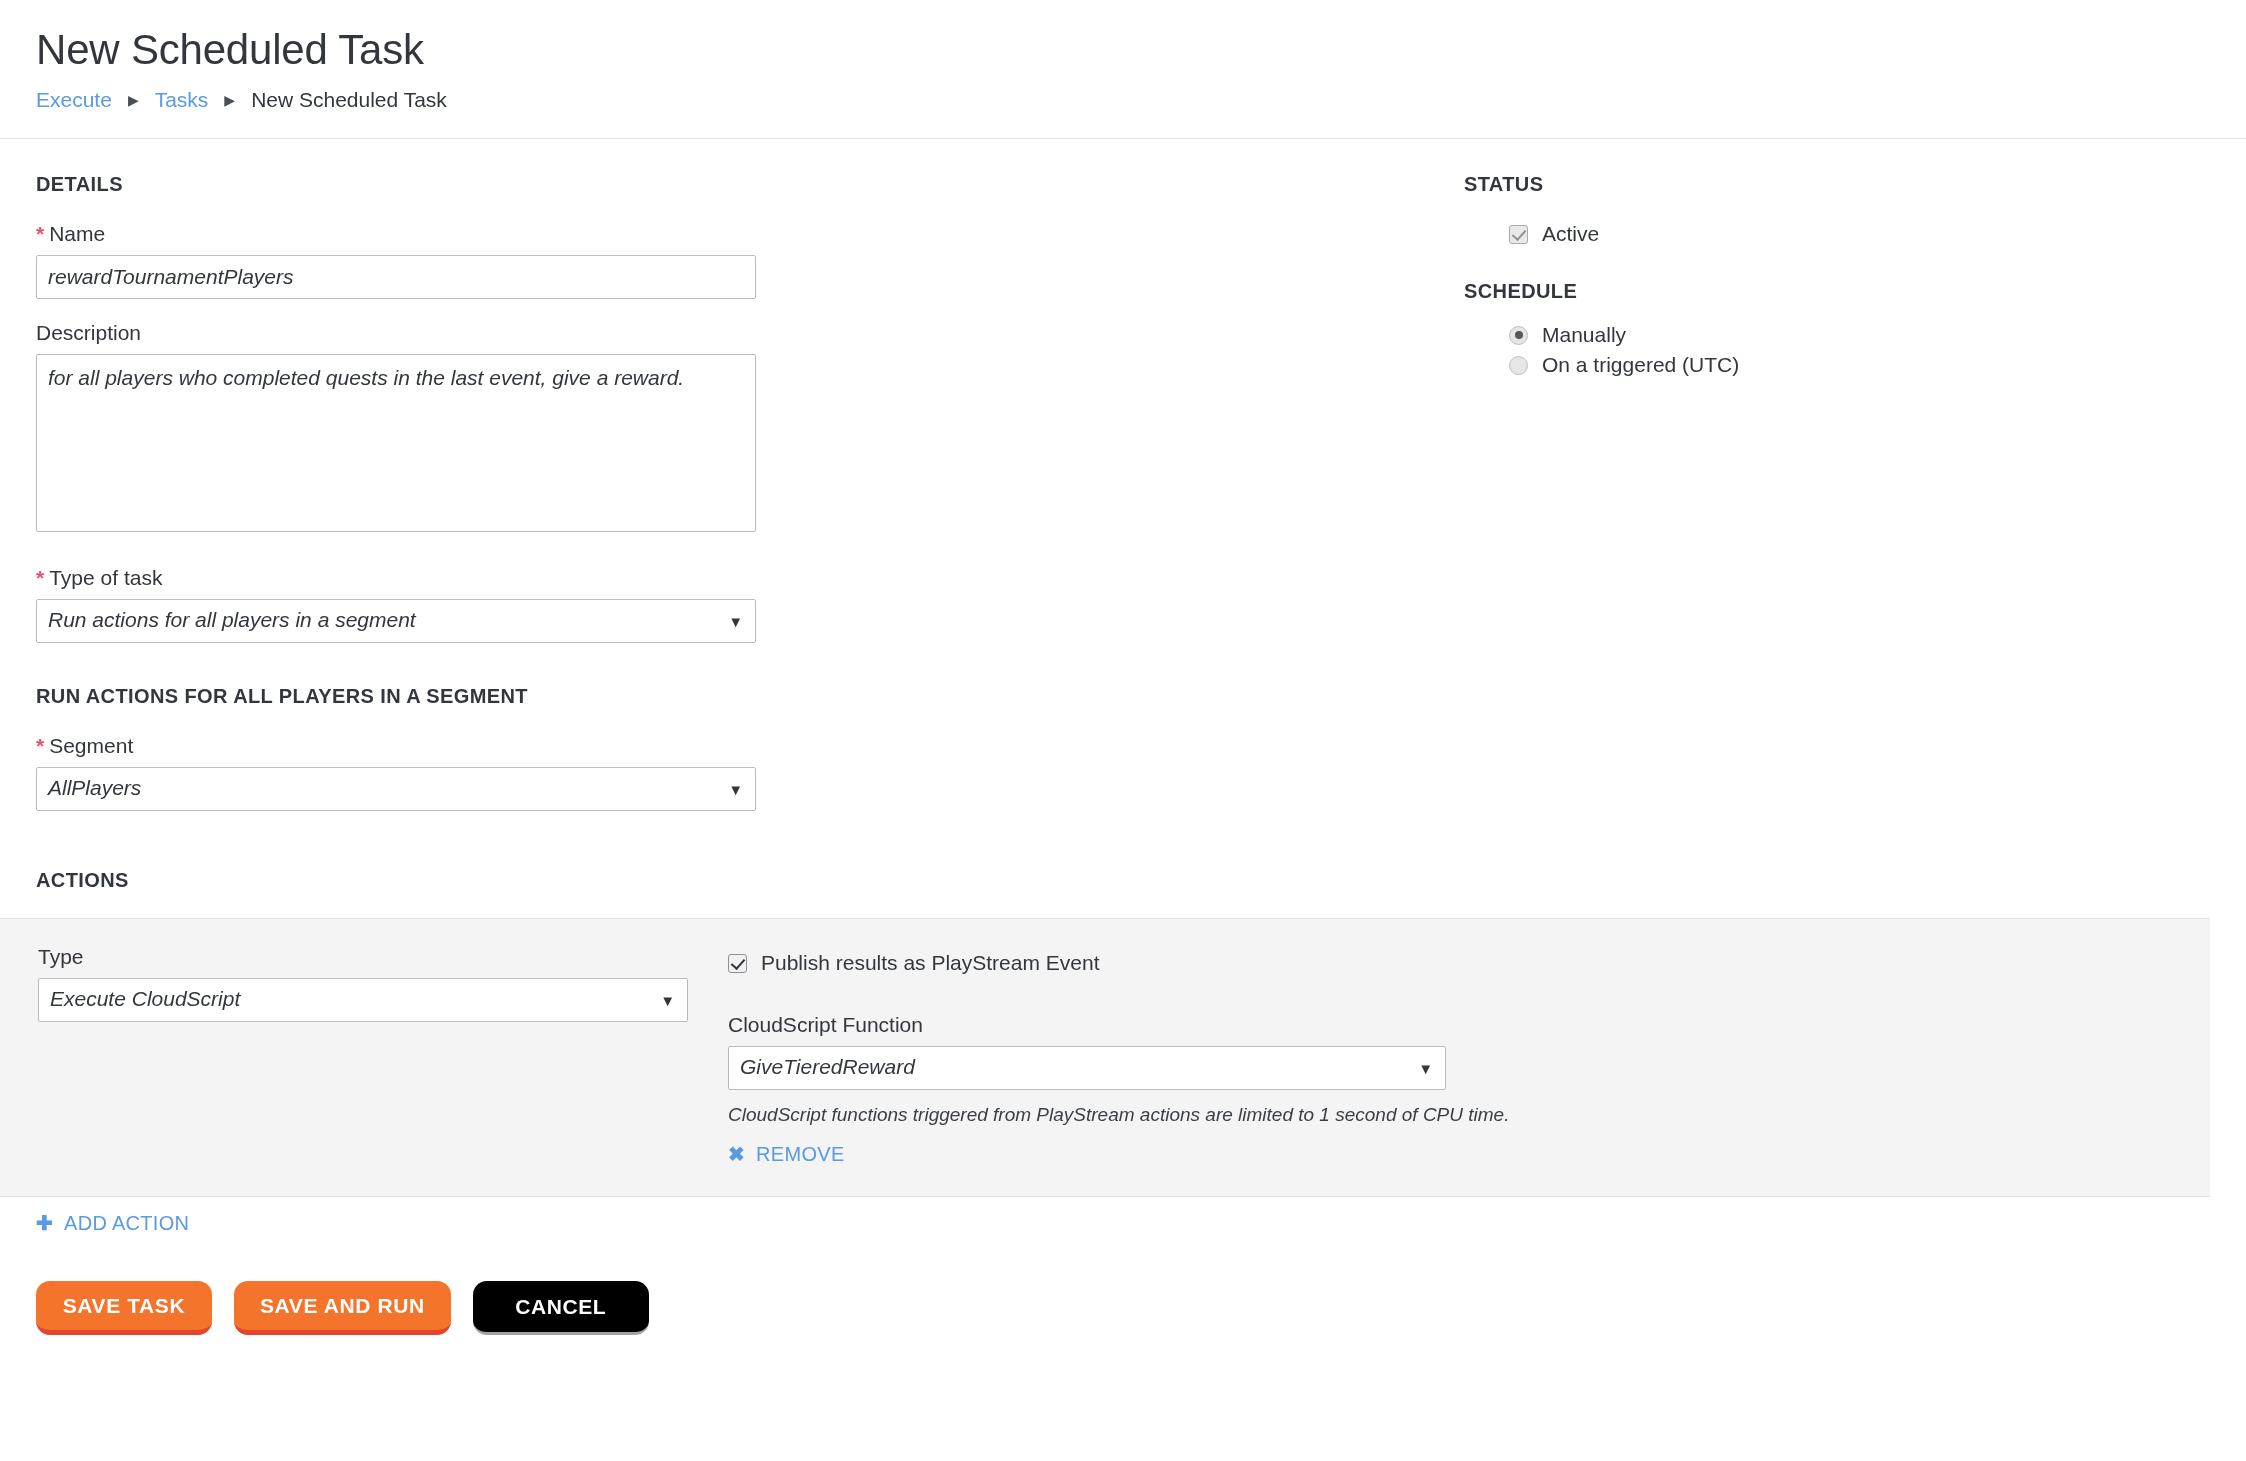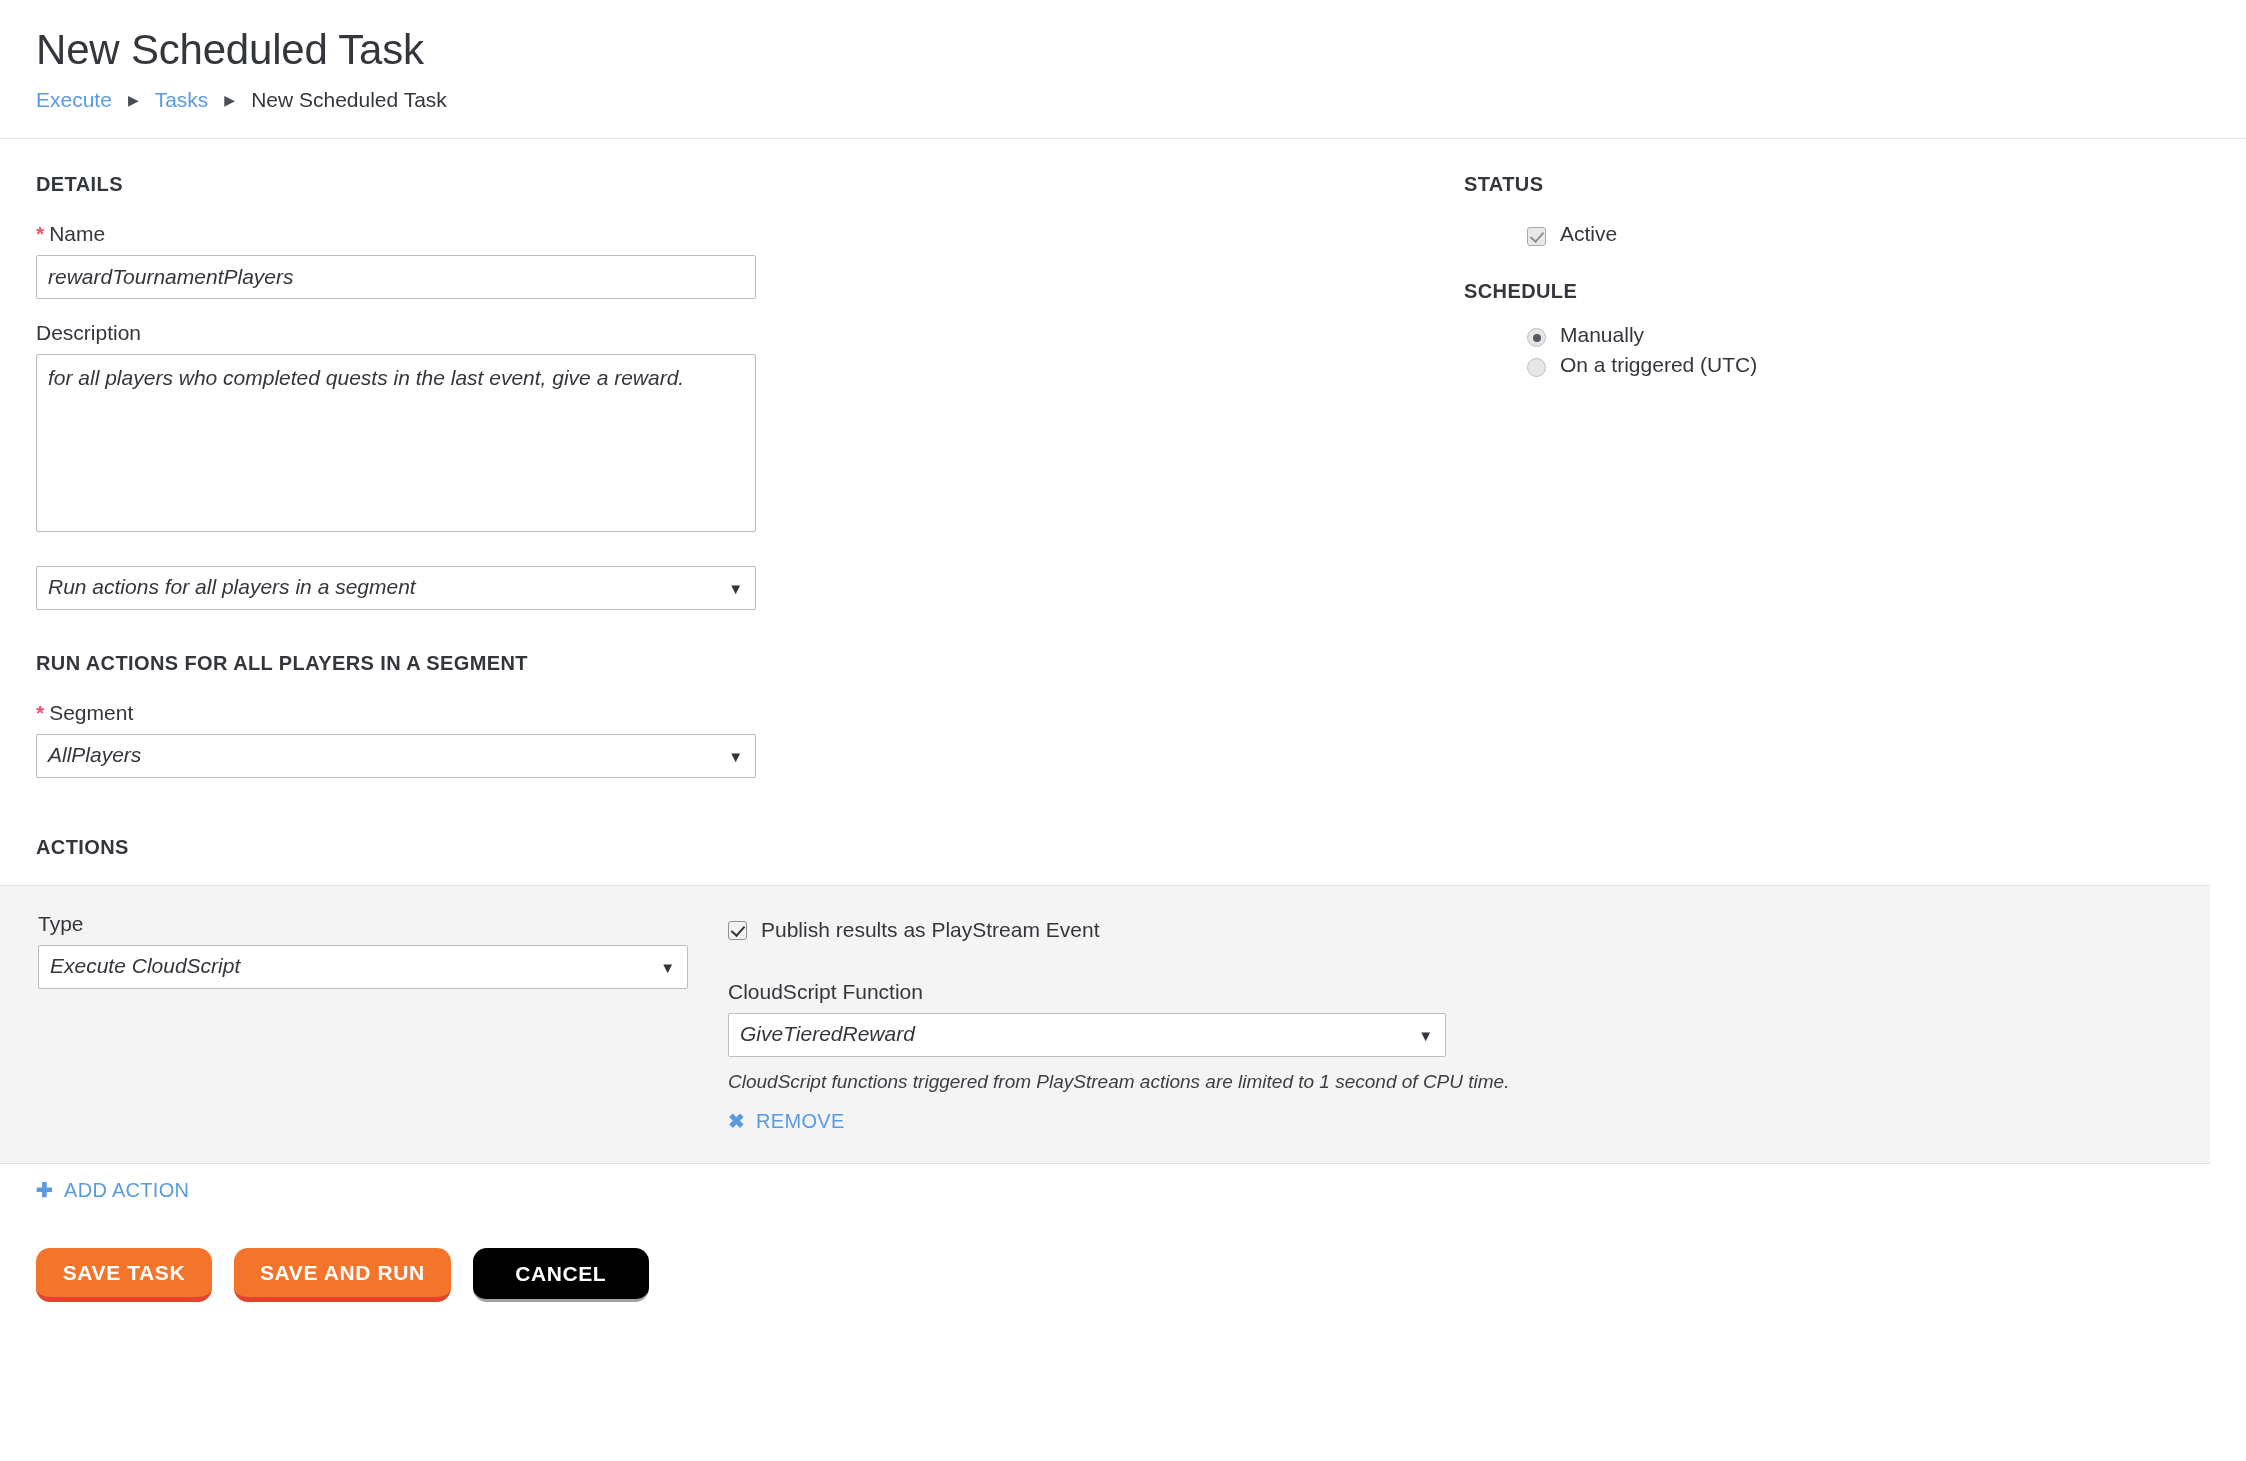--- a/index.html
+++ b/index.html
@@ -114,22 +114,21 @@
     transform: translateY(-48%);
     font-size: 15px;
     color: #33373d;
     pointer-events: none;
     line-height: 1;
   }
 
   
   .check-row, .radio-row {
     display: flex;
-    align-items: flex-end;
-    margin-left: 18px;
+    align-items: center;
     margin-bottom: 6px;
     padding-left: 45px;
   }
   .check-row { margin-bottom: 0; }
   .cb {
     width: 19px; height: 19px;
     border: 1px solid #a7abb0;
     border-radius: 3px;
     background: #e9e9e9;
     margin-right: 14px;
@@ -280,20 +279,23 @@
       </label>
       <input class="text-input" type="text" value="rewardTournamentPlayers" style="">
     </div>
 
     <div class="field">
       <label class="field-label">Description</label>
       <textarea class="textarea-input" style="">for all players who completed quests in the last event, give a reward.</textarea>
     </div>
 
     <div class="field" style="margin-top:30px;">
+      <label class="field-label">
+        <span class="req-star">*</span><span>Type of task</span>
+      </label>
       <div class="select-wrap">
         <div class="select-input">Run actions for all players in a segment</div>
         <span class="select-arrow">▼</span>
       </div>
     </div>
 
     <div class="section-title spaced-top">RUN ACTIONS FOR ALL PLAYERS IN A SEGMENT</div>
 
     <div class="field">
       <label class="field-label">

